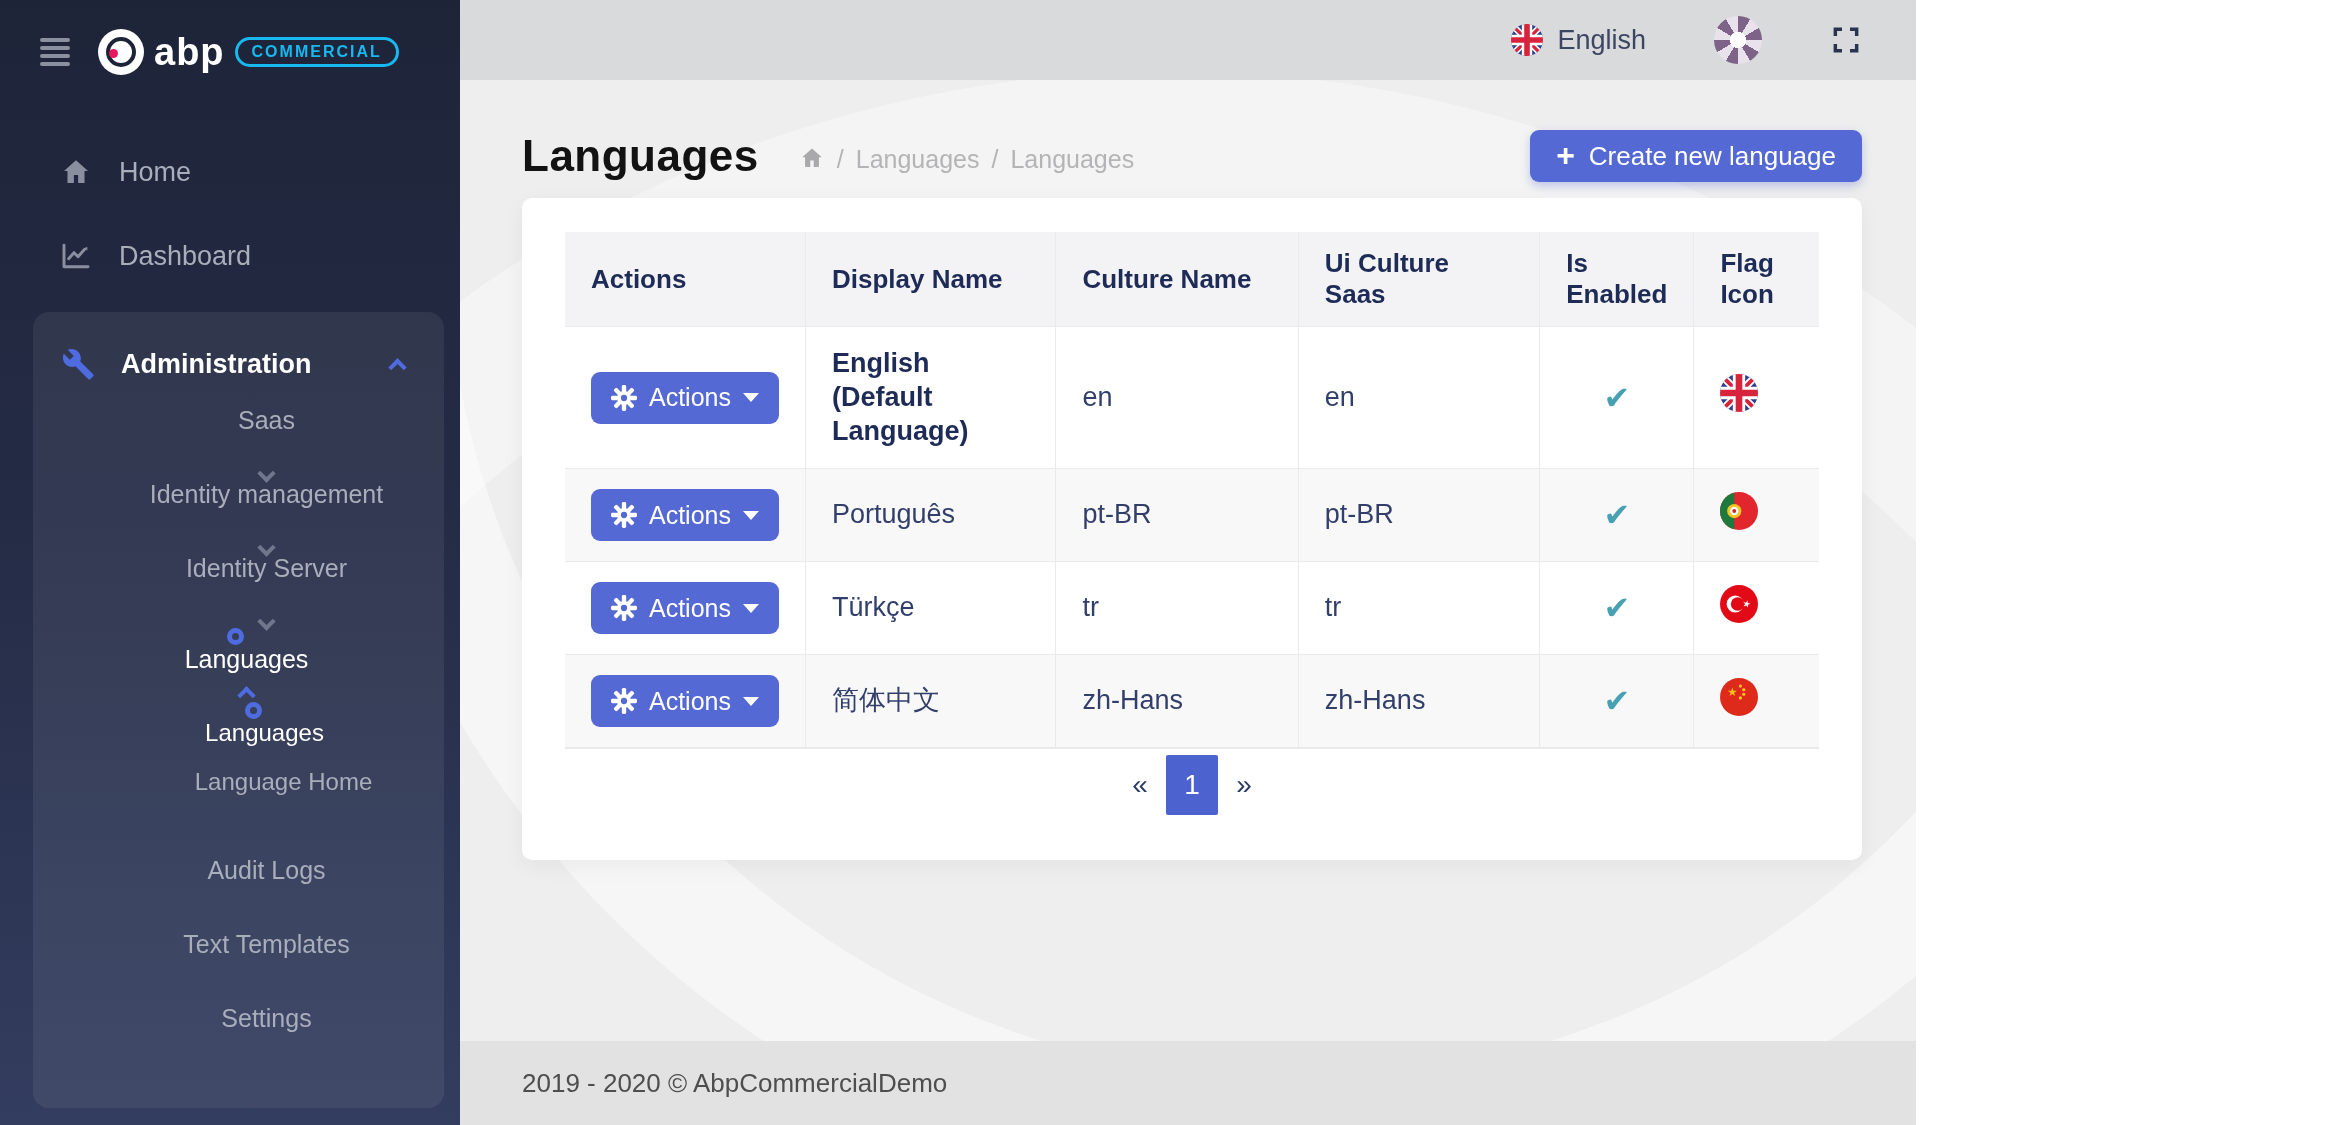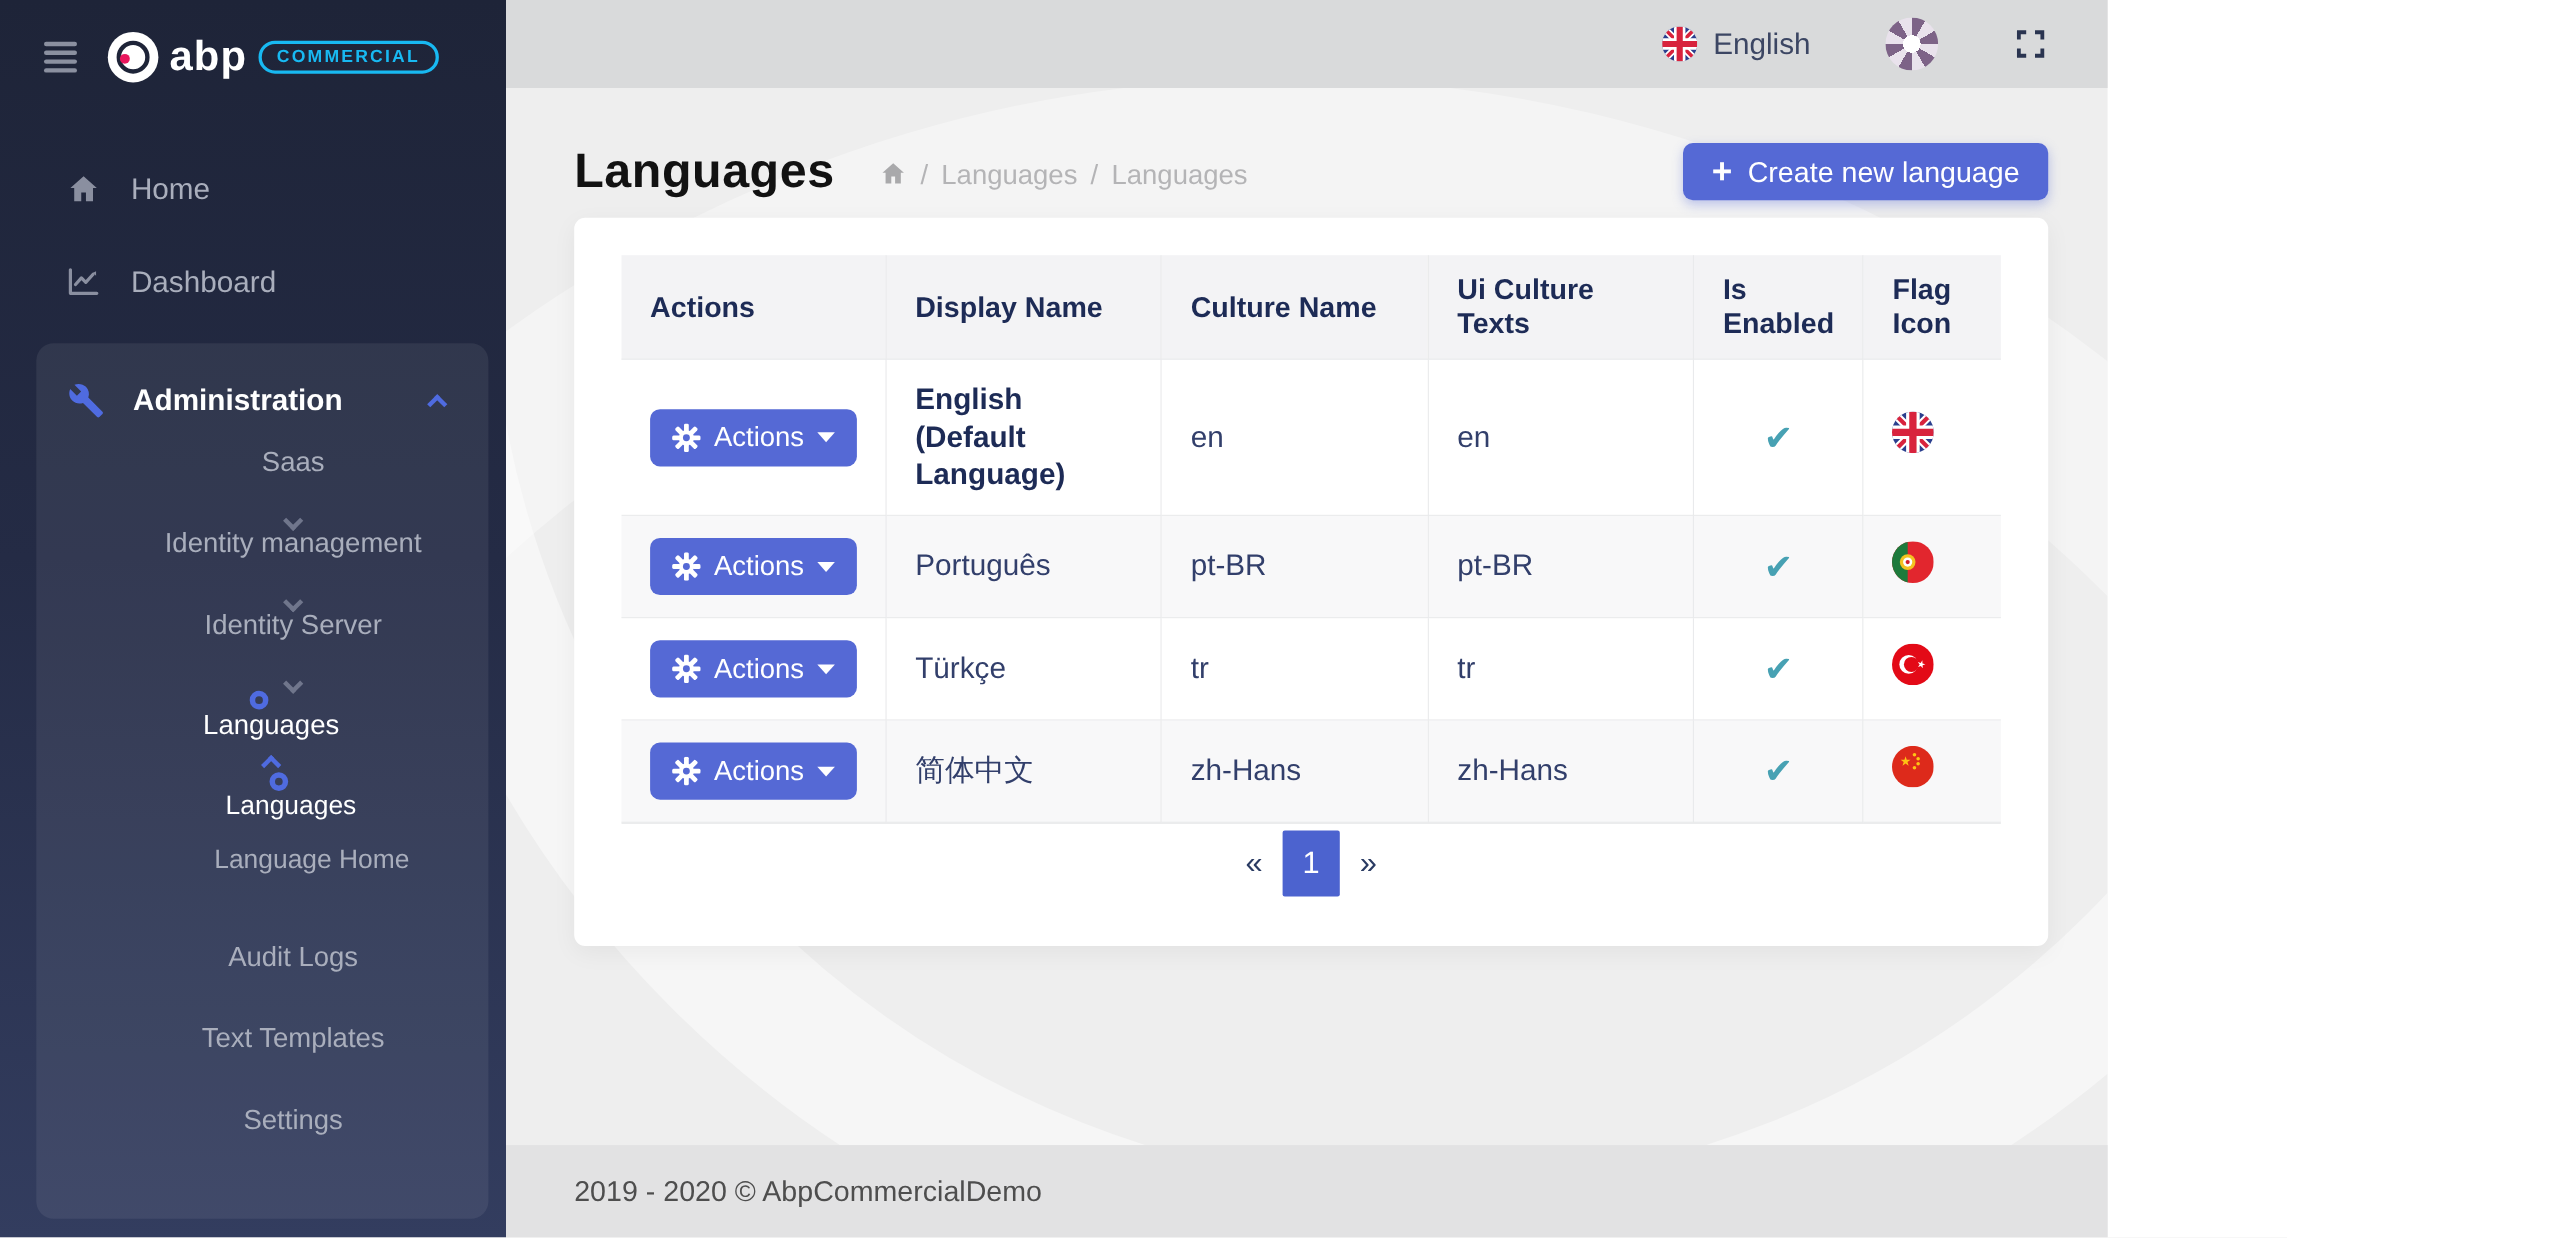--- a/index.html
+++ b/index.html
@@ -279,21 +279,21 @@
               <col class="c-culture">
             <col class="c-uiculture">
               <col class="c-enabled">
               <col class="c-flag">
           </colgroup>
           <thead>
             <tr>
               <th>Actions</th>
               <th>Display Name</th>
               <th>Culture Name</th>
-              <th>Ui Culture Texts</th>
+              <th>Ui Culture Saas</th>
               <th>Is Enabled</th>
               <th>Flag Icon</th>
             </tr>
           </thead>
           <tbody>
 
             <tr>
               <td>
                 <button class="btn-actions">
                   <svg width="26" height="26" viewBox="-12 -12 24 24">

